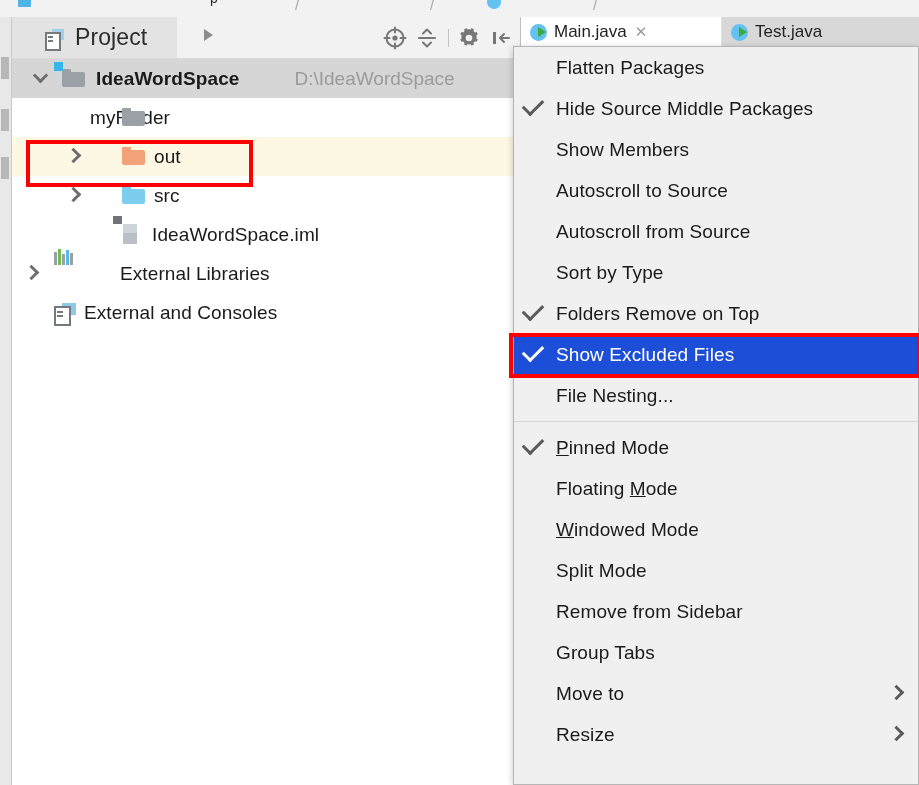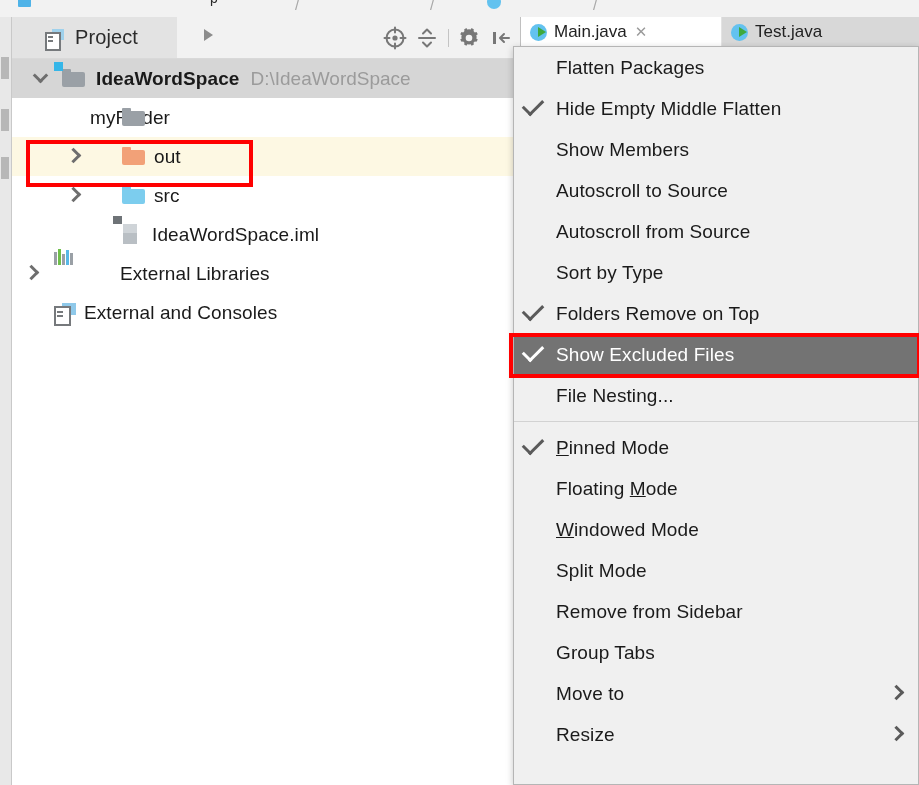--- a/index.html
+++ b/index.html
@@ -36,34 +36,34 @@
   .pp-header{
     position:absolute;left:0;top:0;width:508px;height:41px;
     background:#f2f2f2;border-bottom:1px solid #d9d9d9;
   }
   .pp-tab{
     position:absolute;left:0;top:0;width:165px;height:41px;
     background:#e3e3e3;display:flex;align-items:center;
   }
   .pp-tab-icon{margin-left:33px;width:19px;height:18px;position:relative;flex:none;}
   .pp-tab-label{
-    margin-left:11px;font-size:20px;color:#2b2b2b;letter-spacing:.1px;
+    margin-left:11px;font-size:23px;color:#2b2b2b;letter-spacing:.1px;
   }
   .pp-tab-arrow{
     position:absolute;left:192px;top:12px;width:0;height:0;
     border-left:9px solid #8c8c8c;border-top:6px solid transparent;border-bottom:6px solid transparent;
   }
   .pp-icons{position:absolute;right:0;top:0;height:41px;display:flex;align-items:center;}
   .pp-ico{width:26px;height:26px;margin-right:6px;position:relative;}
   .pp-sep{width:1px;height:18px;background:#c4c4c4;margin:0 7px 0 2px;}
 
   
   .tree{position:absolute;left:0;top:42px;width:508px;}
   .row{position:relative;height:39px;display:flex;align-items:center;white-space:nowrap;}
-  .row.root{background:#d6d6d6;}
+  .row.root{background:#d6d6d6;gap:44px;}
   .row.excluded{background:#fdf8e3;}
   .twisty{
     position:absolute;width:22px;height:22px;
   }
   .twisty .chev{
     position:absolute;left:6px;top:4px;width:8px;height:8px;
     border-right:3px solid #6e6e6e;border-bottom:3px solid #6e6e6e;
     transform:rotate(-45deg);
   }
   .twisty.open .chev{
@@ -132,21 +132,21 @@
   .mi .check{
     position:absolute;left:9px;top:11px;width:17px;height:9px;
     border-left:3px solid #5a5a5a;border-bottom:3px solid #5a5a5a;
     transform:rotate(-45deg);
   }
   .mi .mlabel{margin-left:42px;font-size:19px;color:#1a1a1a;letter-spacing:.1px;}
   .mi .sub-arrow{
     position:absolute;right:16px;top:14px;width:8px;height:8px;
     border-right:3px solid #5a5a5a;border-top:3px solid #5a5a5a;transform:rotate(45deg);
   }
-  .mi.sel{background:#737373;text-align:right;}
+  .mi.sel{background:#1d4ed8;text-align:right;}
   .mi.sel .mlabel{color:#ffffff;}
   .mi.sel .check{border-color:#ffffff;}
   .msep{height:1px;background:#d2d2d2;margin:5px 0;}
   .mnem{text-decoration:underline;}
 </style>
 </head>
 <body>
 
 <div class="breadcrumb-strip">
   <div class="bc-chip" style="left:18px;"></div>
@@ -305,21 +305,21 @@
 </div>
 
 <div class="menu">
 
   <div class="mi">
     <span class="mlabel">Flatten Packages</span>
   </div>
 
   <div class="mi">
     <span class="check"></span>
-    <span class="mlabel">Hide Empty Middle Flatten</span>
+    <span class="mlabel">Hide Source Middle Packages</span>
   </div>
 
   <div class="mi">
     <span class="mlabel">Show Members</span>
   </div>
 
   <div class="mi">
     <span class="mlabel">Autoscroll to Source</span>
   </div>
 

